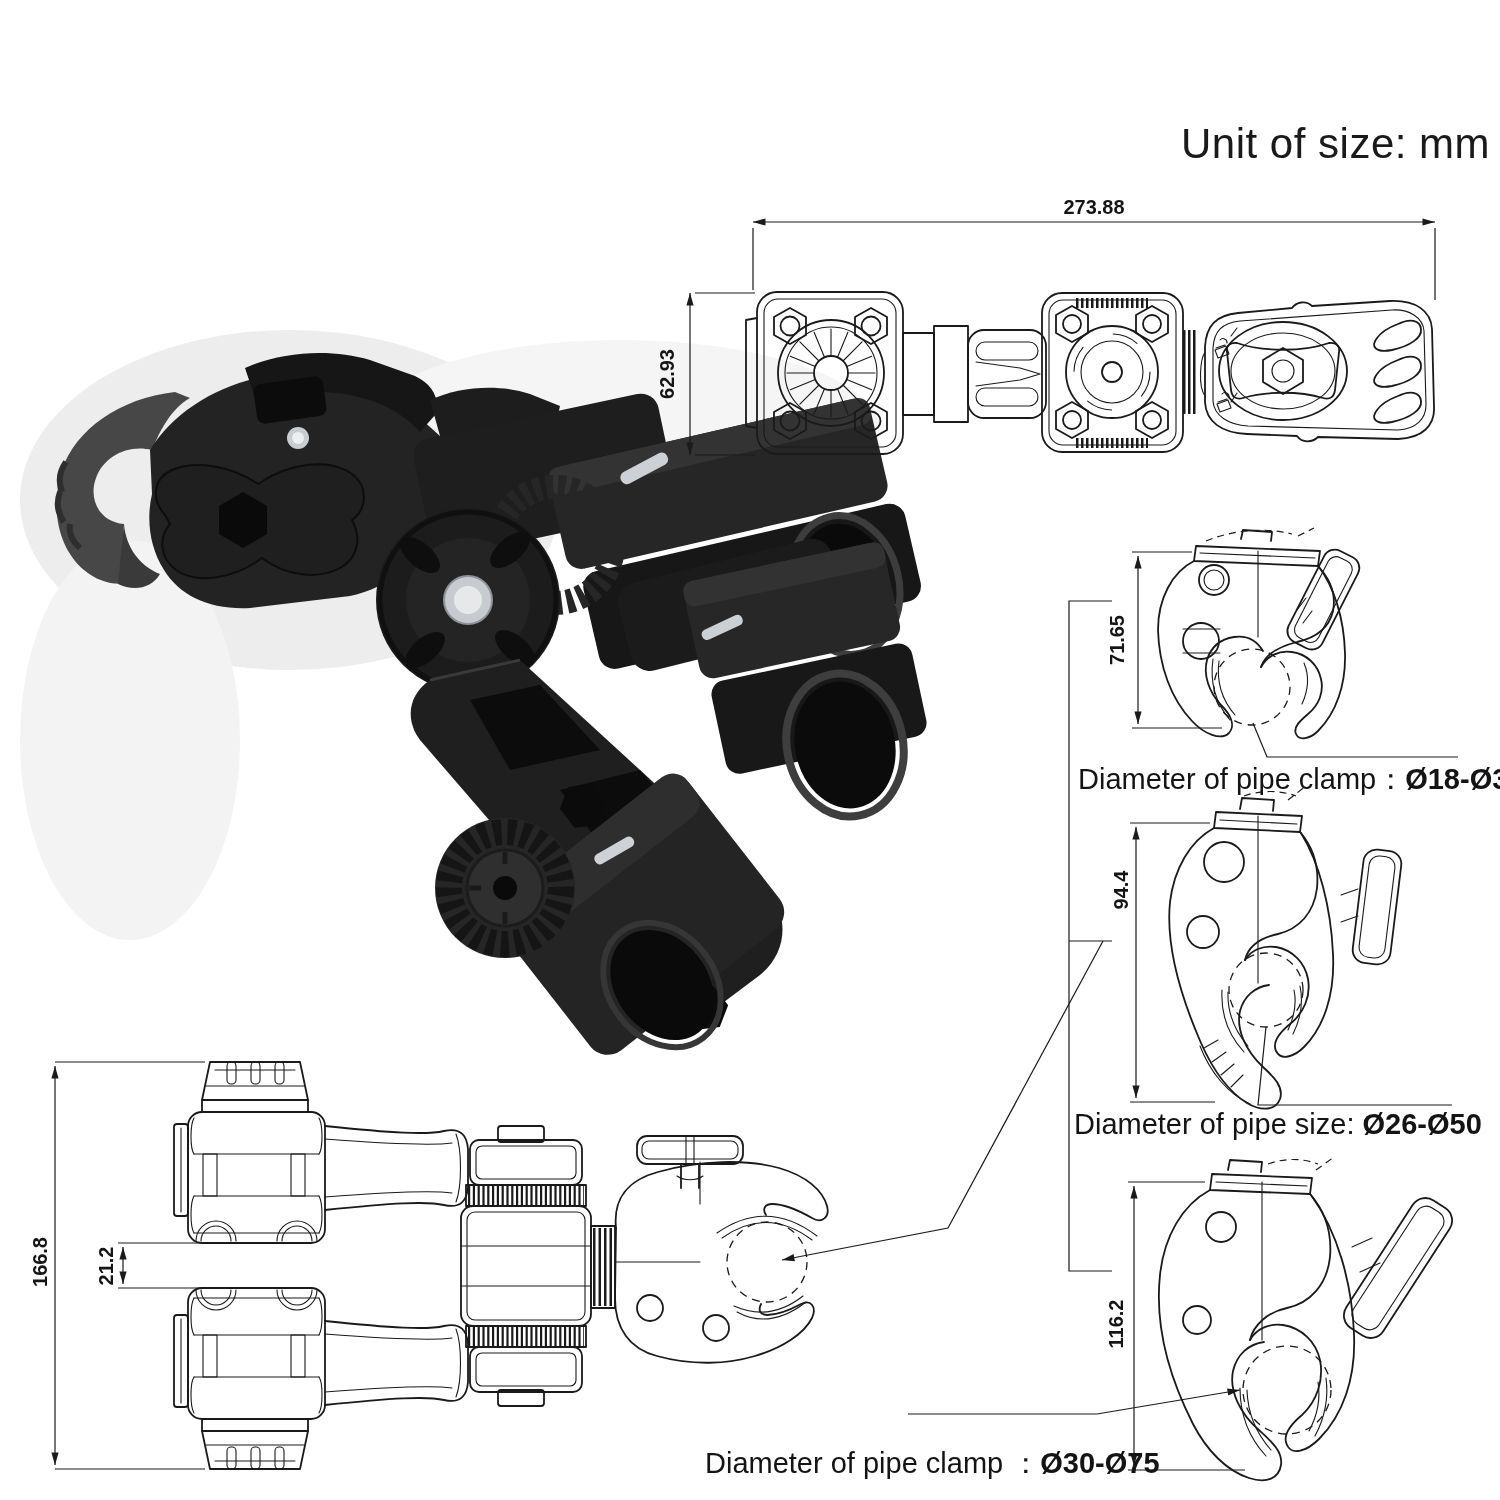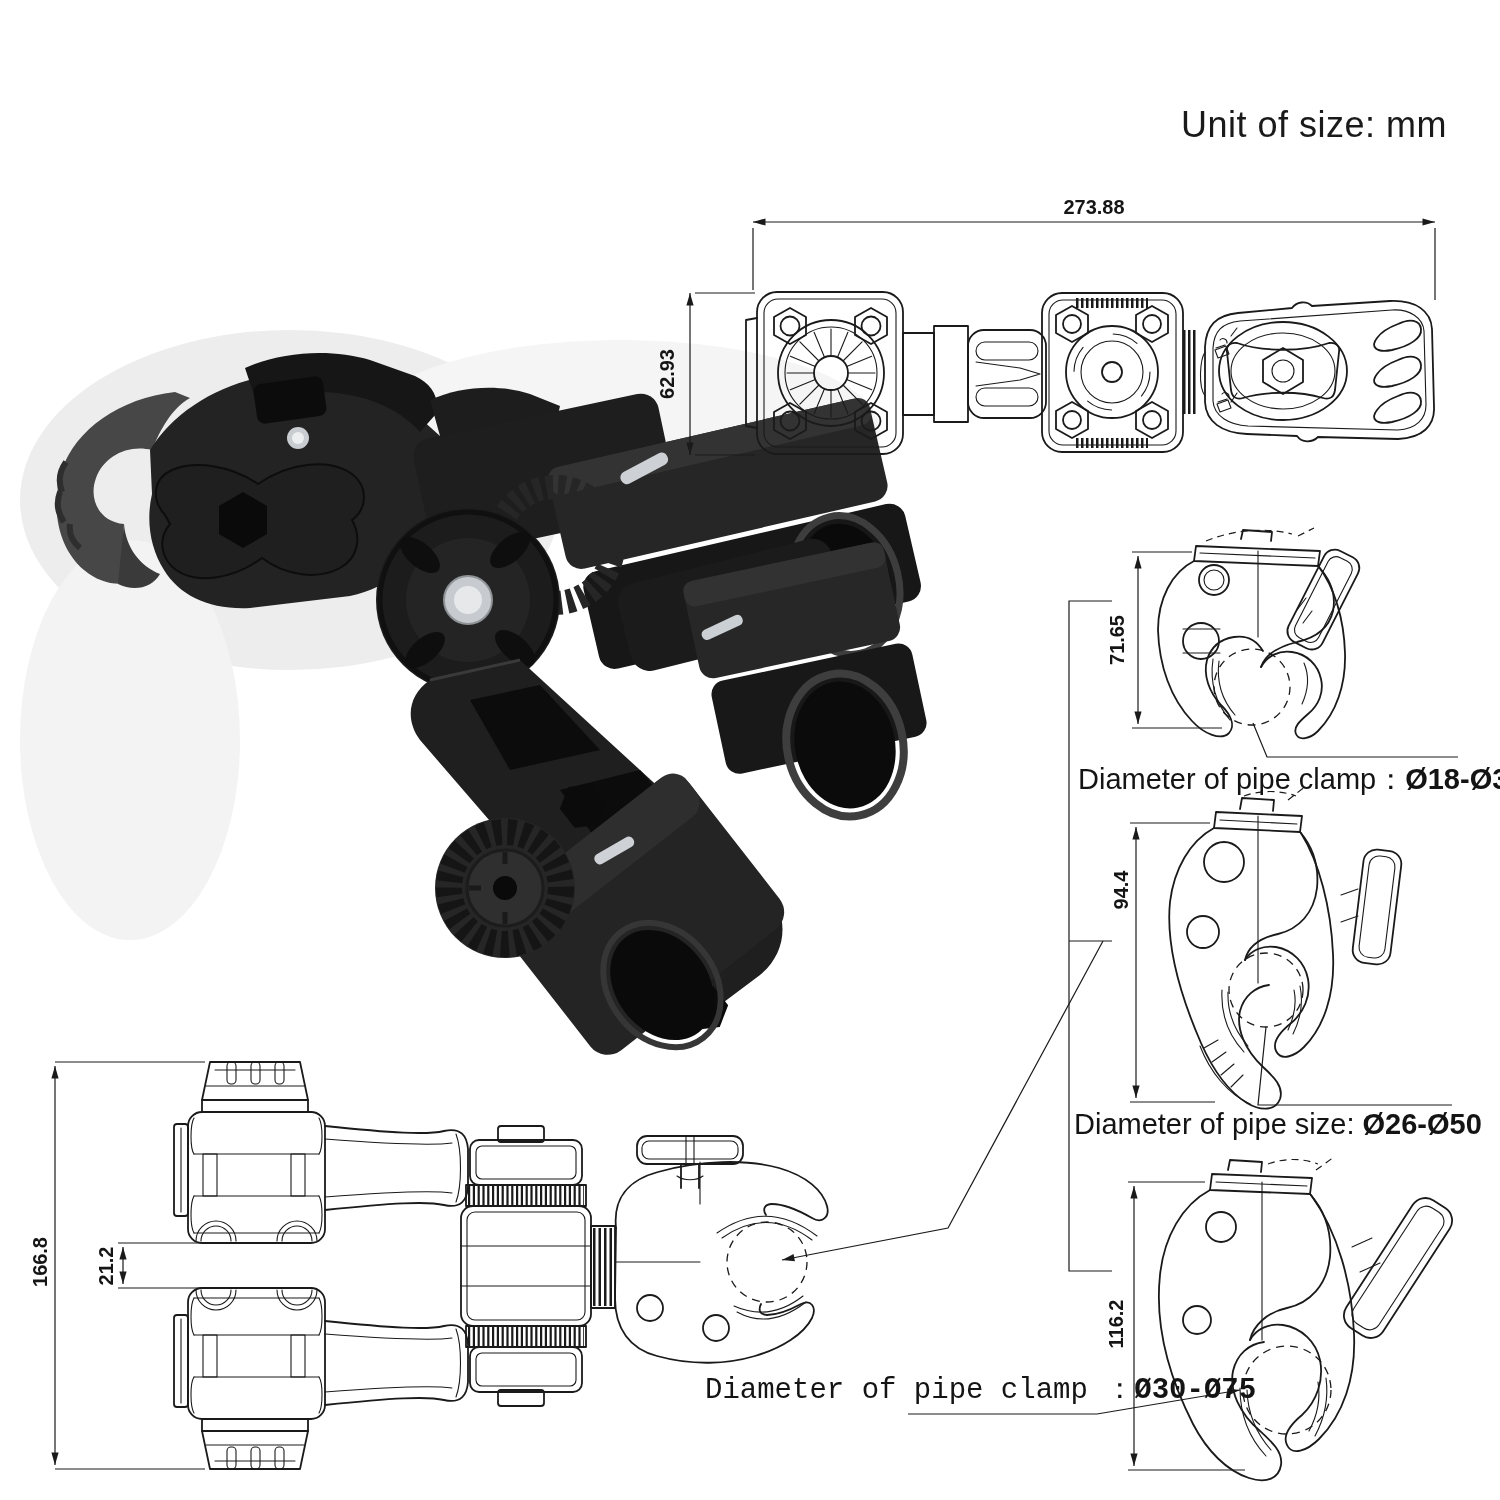--- a/index.html
+++ b/index.html
@@ -1,19 +1,19 @@
 <!DOCTYPE html>
 <html><head>
 <meta charset="utf-8">
 <style>
   html,body{margin:0;padding:0;background:#fff;}
   .canvas{position:relative;width:1500px;height:1500px;background:#ffffff;overflow:hidden;
           font-family:"Liberation Sans",sans-serif;color:#161616;}
   .lbl{position:absolute;white-space:nowrap;color:#151515;}
-  .unit{font-size:36px;letter-spacing:0.5px;color:#1a1a1a;}
+  .unit{font-size:42px;letter-spacing:0.5px;color:#1a1a1a;margin-top:16px;}
   .dim{font-size:21px;font-weight:700;transform:translate(-50%,-50%) scaleX(.95);}
   .dimv{font-size:21px;font-weight:700;transform:translate(-50%,-50%) rotate(-90deg) scaleX(.95);}
   .caption{font-size:29px;color:#141414;}
   .caption b{font-weight:700;}
   svg{position:absolute;left:0;top:0;}
   .ln{fill:none;stroke:#1a1a1a;stroke-width:1.8;stroke-linecap:round;stroke-linejoin:round;}
   .thin{fill:none;stroke:#1a1a1a;stroke-width:1.1;stroke-linecap:round;stroke-linejoin:round;}
   .xln{fill:none;stroke:#1a1a1a;stroke-width:1.2;}
   .dash{fill:none;stroke:#1a1a1a;stroke-width:1.3;stroke-dasharray:8 6;}
   .dash2{fill:none;stroke:#1a1a1a;stroke-width:1.2;stroke-dasharray:7 5;}
@@ -383,15 +383,15 @@
   <div class="lbl dimv" style="left:1121px;top:890px;">94.4</div>
   <div class="lbl dimv" style="left:1116px;top:1324px;">116.2</div>
 
   <div class="lbl dimv" style="left:40px;top:1262px;">166.8</div>
   <div class="lbl dimv" style="left:106px;top:1266px;">21.2</div>
 
   <div class="lbl caption" style="left:1078px;top:760px;"><span>Diameter of pipe clamp：</span><b>Ø18-Ø35</b></div>
 
   <div class="lbl caption" style="left:1074px;top:1108px;"><span>Diameter of pipe size: </span><b>Ø26-Ø50</b></div>
 
-  <div class="lbl caption" style="left:705px;top:1369px;font-family:Liberation Mono, monospace;"><span>Diameter of pipe clamp ：</span><b>Ø30-Ø75</b></div>
+  <div class="lbl caption" style="left:705px;top:1444px;"><span>Diameter of pipe clamp ：</span><b>Ø30-Ø75</b></div>
 
 </div>
 
 </body></html>

